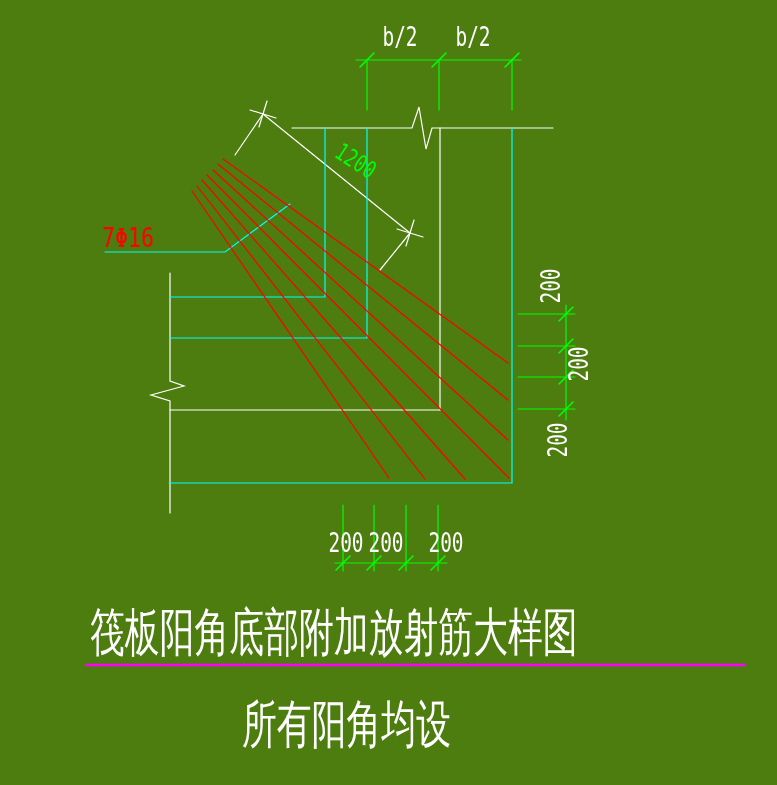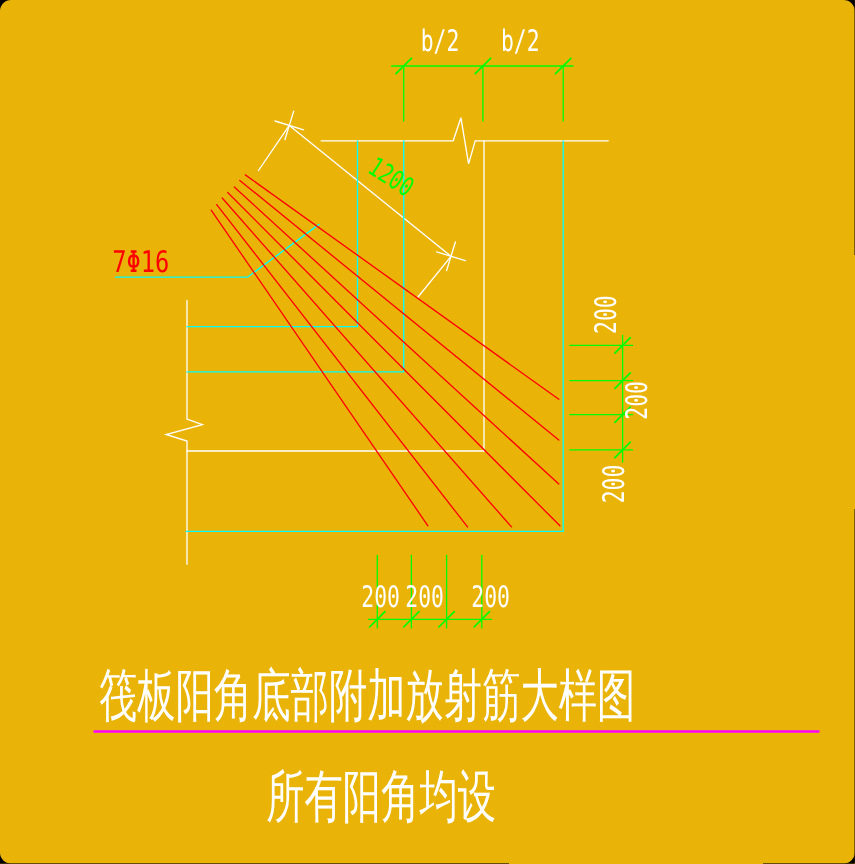--- a/index.html
+++ b/index.html
@@ -7,22 +7,21 @@
     padding: 0;
     background: #000000;
     width: 777px;
     height: 785px;
     overflow: hidden;
   }
   #stage {
     position: relative;
     width: 777px;
     height: 785px;
-    background: #eab308;
-    border-radius: 10px;
+    background: #4d7c0f;
   }
   svg { display: block; }
   .dim-text {
     font-family: "DejaVu Sans Mono", "Liberation Mono", monospace;
     font-weight: normal;
   }
   .cjk-text {
     font-family: "DejaVu Sans", "Liberation Sans", sans-serif;
     font-weight: normal;
   }

